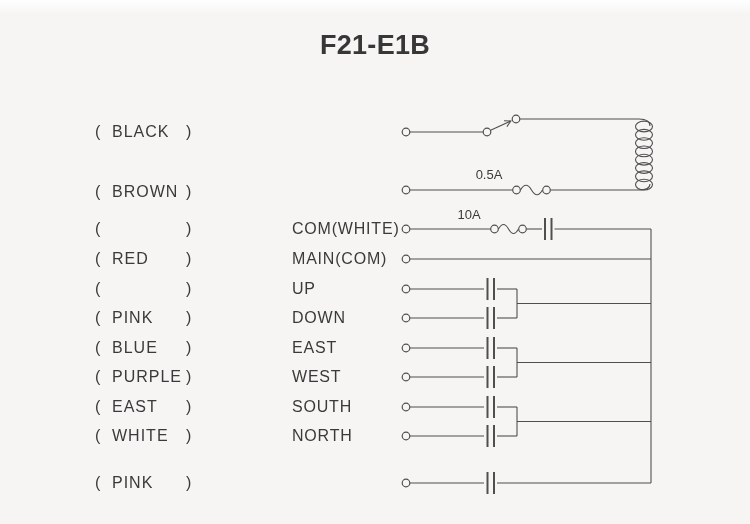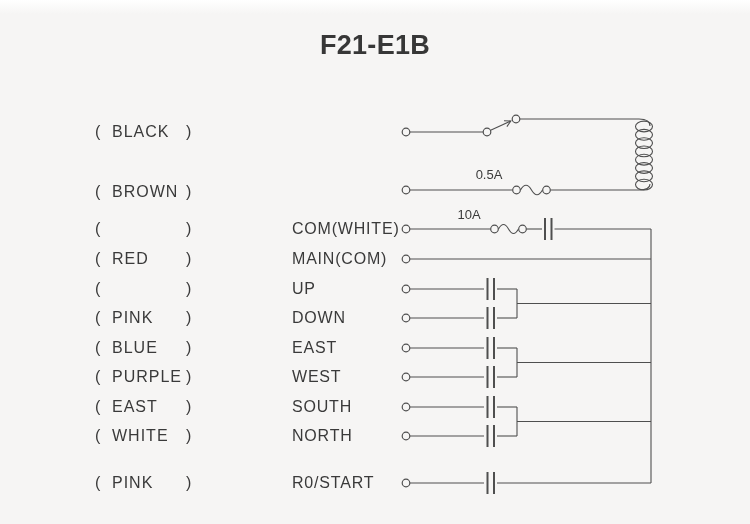--- a/index.html
+++ b/index.html
@@ -99,21 +99,20 @@
   <div class="row" style="top:425px">
     <span class="paren-open">(</span>
     <span class="color-name">WHITE</span>
     <span class="paren-close">)</span>
     <span class="func">NORTH</span>
   </div>
   <div class="row" style="top:472px">
     <span class="paren-open">(</span>
     <span class="color-name">PINK</span>
     <span class="paren-close">)</span>
-    <span class="func">R0/START</span>
   </div>
 
   <div class="fuse-label" style="left:489px;top:167px">0.5A</div>
   <div class="fuse-label" style="left:469px;top:207px">10A</div>
 
   <svg class="circuit" width="750" height="524" viewBox="0 0 750 524">
 
     <g>
       <path class="w" d="M410,132 H483.2"></path>
       <circle class="t" cx="406" cy="132" r="3.8"></circle>

